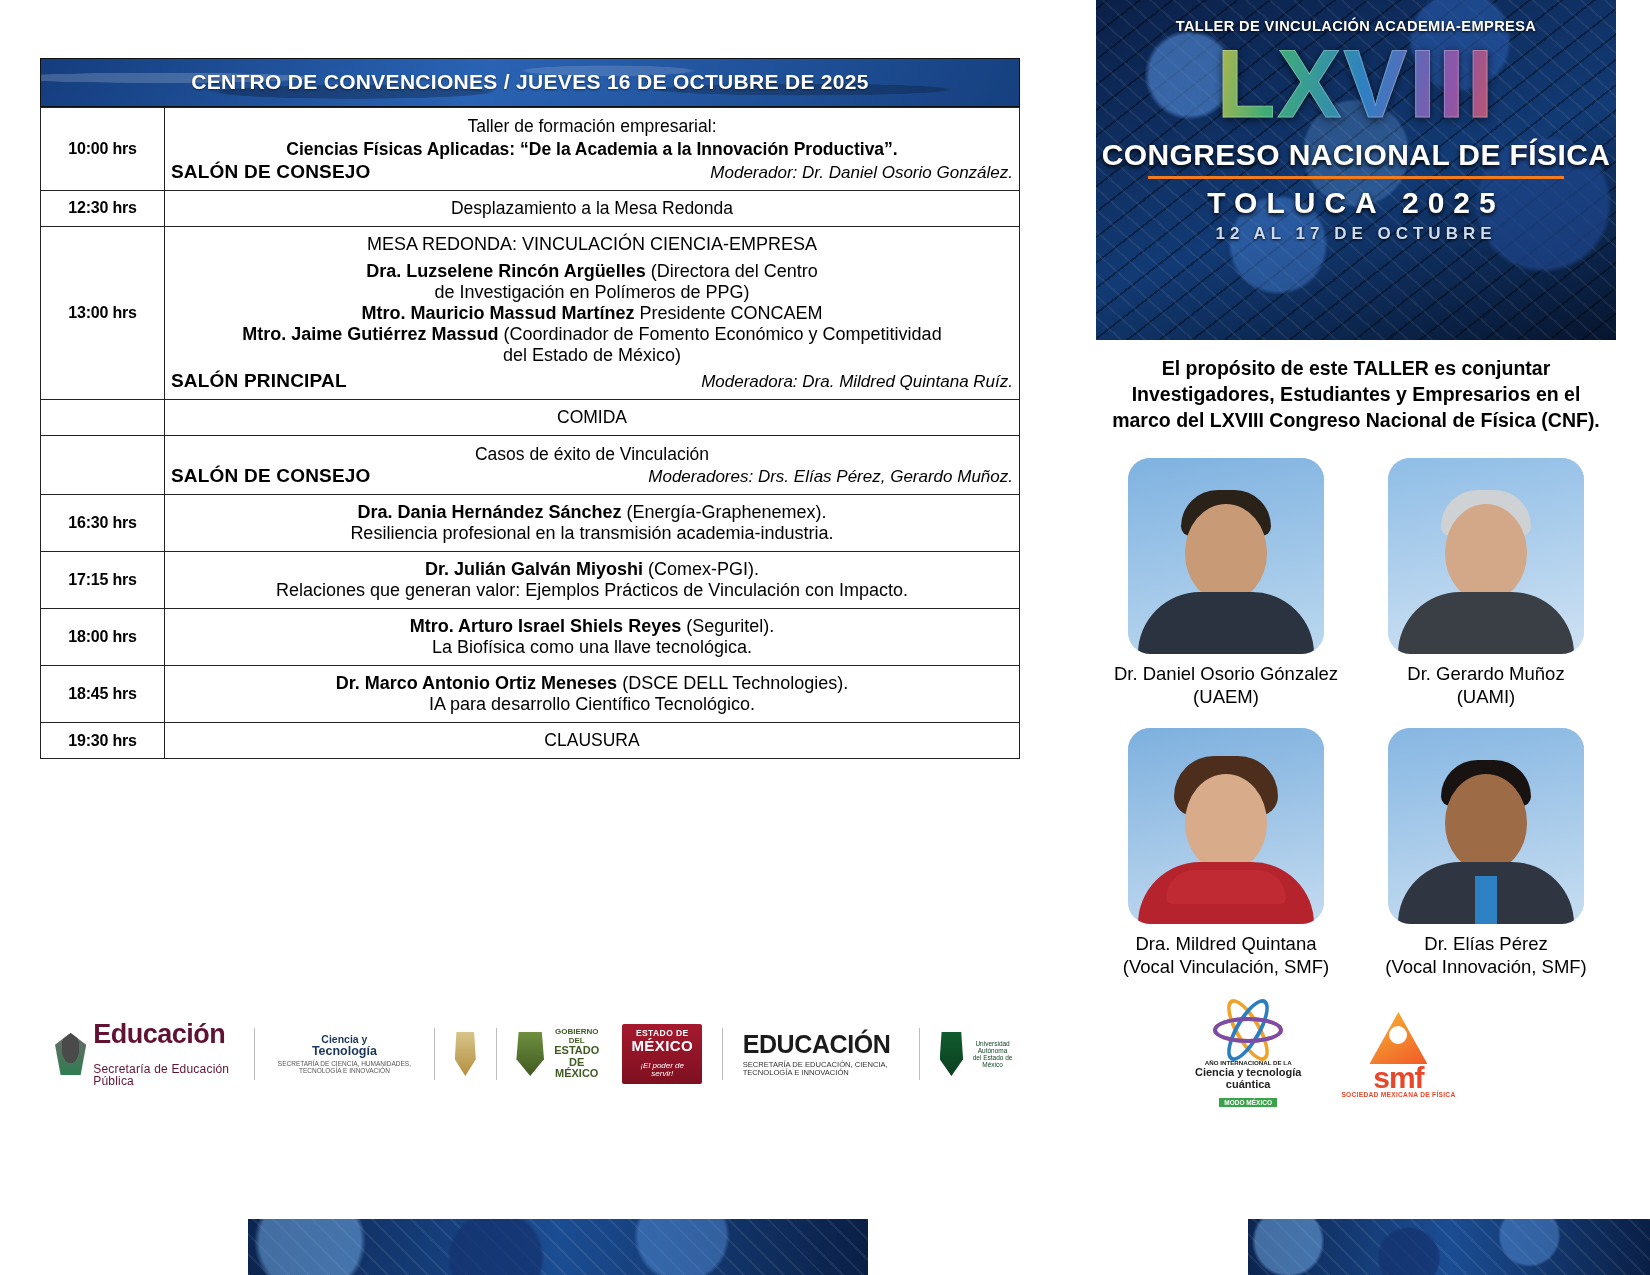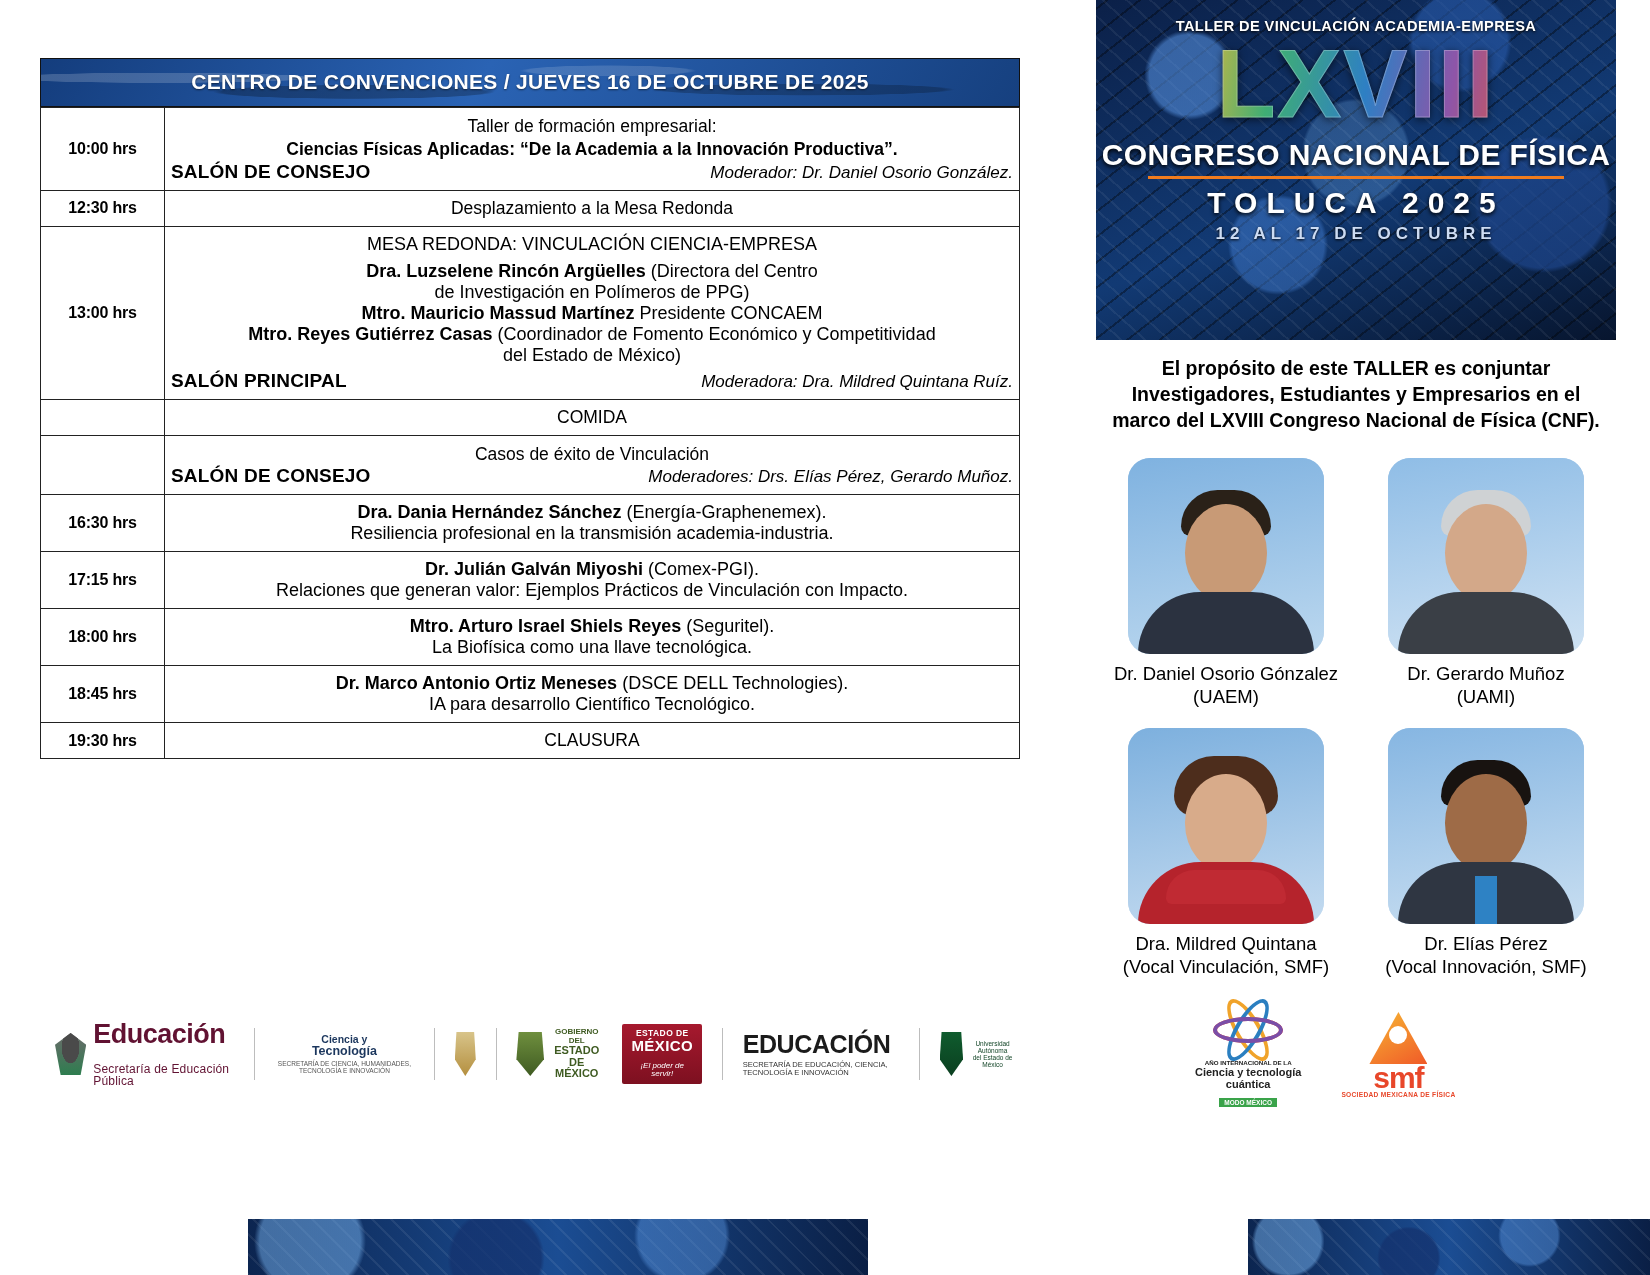--- a/index.html
+++ b/index.html
@@ -321,21 +321,21 @@
         <div class="big-ctr">
           <span class="b">Dra. Luzselene Rincón Argüelles</span><span> (Directora del Centro</span>
         </div>
         <div class="big-ctr">
           <span>de Investigación en Polímeros de PPG)</span>
         </div>
         <div class="big-ctr">
           <span class="b">Mtro. Mauricio Massud Martínez</span><span>  Presidente CONCAEM</span>
         </div>
         <div class="big-ctr">
-          <span class="b">Mtro. Reyes Gutiérrez Casas</span><span> (Coordinador de Fomento Económico y Competitividad</span>
+          <span class="b">Mtro. Jaime Gutiérrez Massud</span><span> (Coordinador de Fomento Económico y Competitividad</span>
         </div>
         <div class="big-ctr">
           <span>del Estado de México)</span>
         </div>
         <div class="venue-row" style="margin-top:4px">
           <span class="venue">SALÓN PRINCIPAL</span>
           <span class="mod">Moderadora: Dra. Mildred Quintana Ruíz.</span>
         </div>
       </td>
     </tr>

